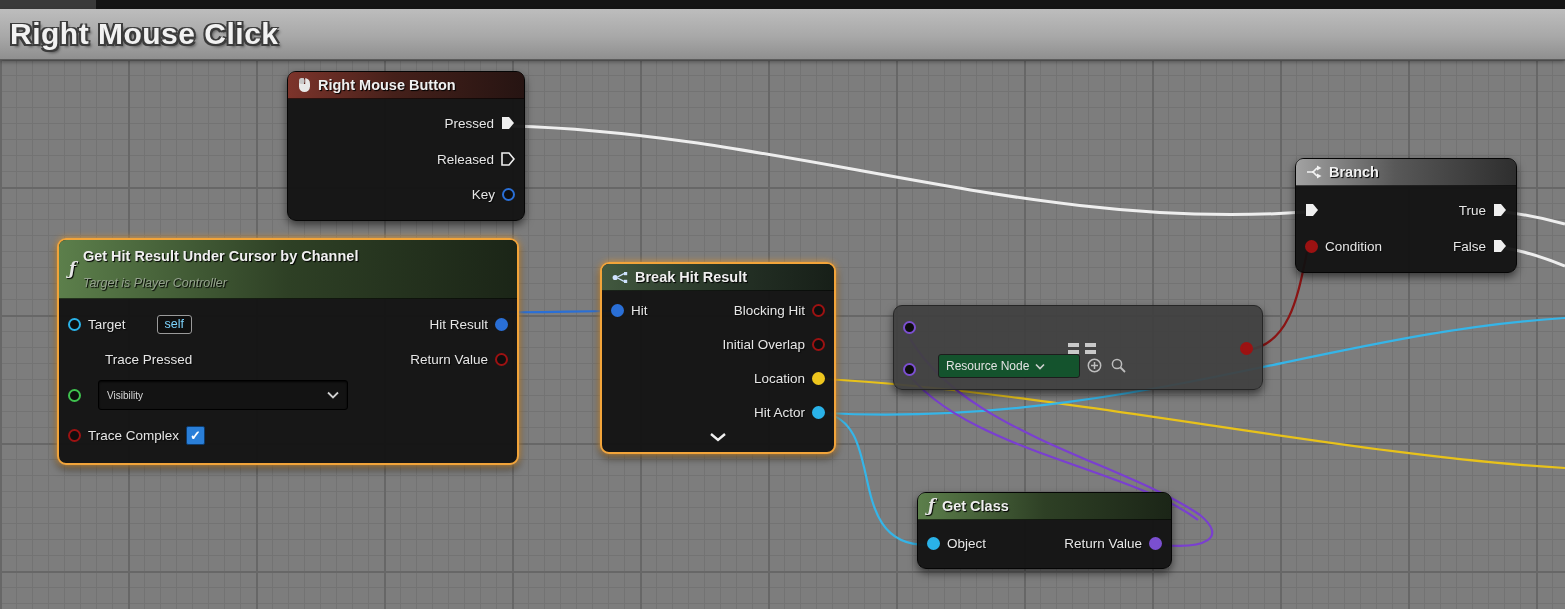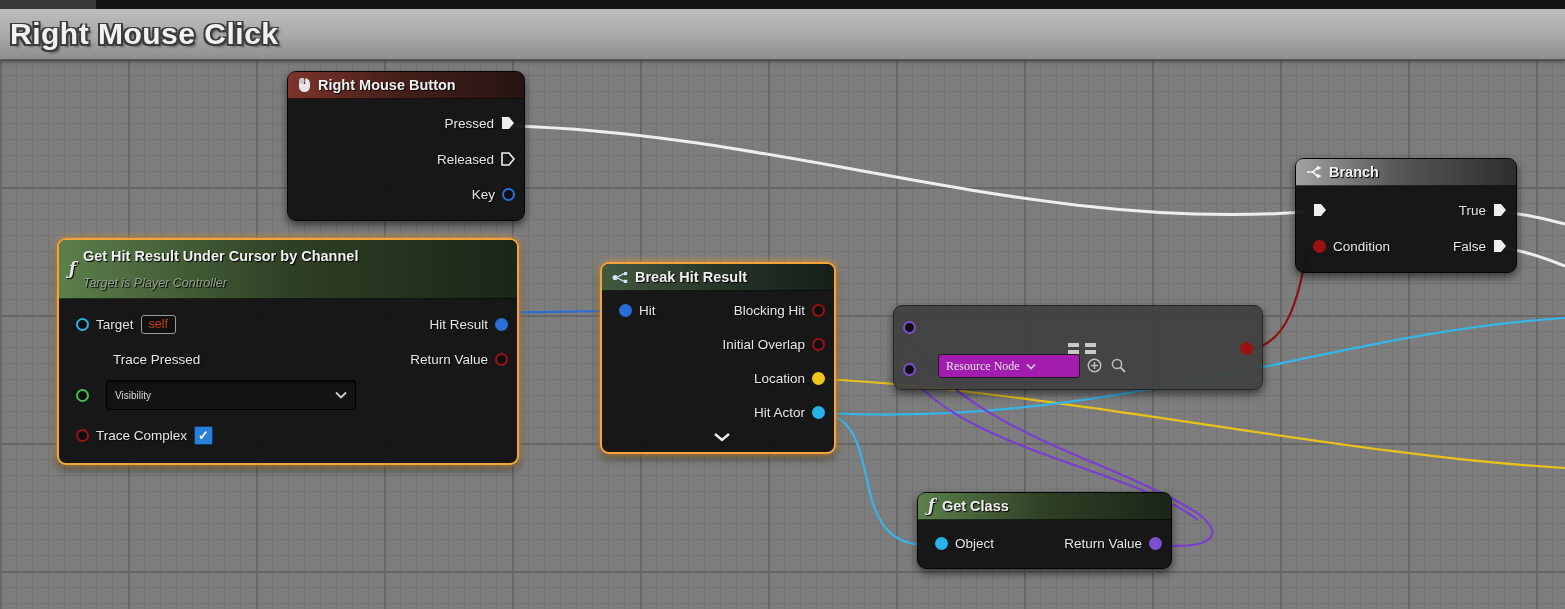--- a/index.html
+++ b/index.html
@@ -41,40 +41,40 @@
   .hdr-green{background:linear-gradient(90deg,#5c7f4b 0%,#2e4025 50%,#1b2517 100%);}
   .hdr-breakgreen{background:linear-gradient(90deg,#42593f 0%,#253226 55%,#171f18 100%);}
   .hdr-gray{background:linear-gradient(90deg,#a2a2a2 0%,#585858 45%,#2e2e2e 100%);}
   .ttl{font-size:14.5px;font-weight:bold;color:#f0f0f0;text-shadow:1px 1px 1px #000;white-space:nowrap;}
   .sub{font-size:12.5px;font-style:italic;color:#93a18c;text-shadow:1px 1px 1px #000;margin-top:12px;}
   .hdr-col{display:flex;flex-direction:column;}
 
   .fglyph{font-family:"DejaVu Serif",serif;font-style:italic;font-weight:bold;font-size:16px;color:#e6e6e6;
     text-shadow:1px 1px 1px #000;line-height:14px;}
 
-  .body{padding:6px 0 8px 8px;text-align:center;}
+  .body{padding:6px 0 8px 0;text-align:center;}
   .row{display:flex;align-items:center;gap:7px;padding:0 9px;}
   .row.out{justify-content:flex-end;}
   .row.split{justify-content:space-between;}
   .plabel{font-size:13.5px;color:#e6e6e6;text-shadow:1px 1px 1px rgba(0,0,0,.7);white-space:nowrap;}
   .grp{display:flex;align-items:center;gap:7px;}
 
   .pin{width:9px;height:9px;border-radius:50%;border:2.5px solid currentColor;background:#0e0e0e;flex:0 0 auto;}
   .pin.filled{background:currentColor;}
 
   .execpin{width:14px;height:14px;flex:0 0 auto;}
 
-  .selfbox{font-size:12.5px;color:#c2410c;border:1px solid #9a9a9a;border-radius:3px;background:rgba(0,0,0,.35);
-    padding:1px 7px 2px 7px;}
+  .selfbox{font-size:12.5px;color:#7dd3fc;border:1px solid #9a9a9a;border-radius:3px;background:rgba(0,0,0,.35);
+    padding:1px 7px 2px 7px;margin-left:24px;}
 
   .dropdown{height:30px;box-sizing:border-box;display:flex;align-items:center;justify-content:space-between;
     background:#131313;border:1px solid #000;border-radius:3px;padding:0 8px;color:#d9d9d9;font-size:10px;
     box-shadow:inset 0 1px 2px rgba(0,0,0,.8);}
-  .dropdown-sm{height:24px;background:#a21caf;border:1px solid #1d1d1d;color:#e2e2e2;font-size:12px;
-    display:flex;align-items:center;gap:6px;border-radius:3px;padding:0 7px;box-sizing:border-box;font-family:Liberation Serif, serif;}
+  .dropdown-sm{height:24px;background:#14532d;border:1px solid #1d1d1d;color:#e2e2e2;font-size:12px;
+    display:flex;align-items:center;gap:6px;border-radius:3px;padding:0 7px;box-sizing:border-box;}
 
   .checkbox{width:17px;height:17px;border-radius:2px;background:#2a7fd8;border:1px solid #0c3a6b;
     display:flex;align-items:center;justify-content:center;color:#fff;font-size:13px;font-weight:bold;line-height:1;}
 
   .indent{margin-left:37px;}
 
   .expand-row{display:flex;justify-content:center;padding:3px 0 2px 0;}
 
   
   .cmpnode{background:rgba(64,64,64,.93);border:1px solid #262626;border-radius:9px;}

